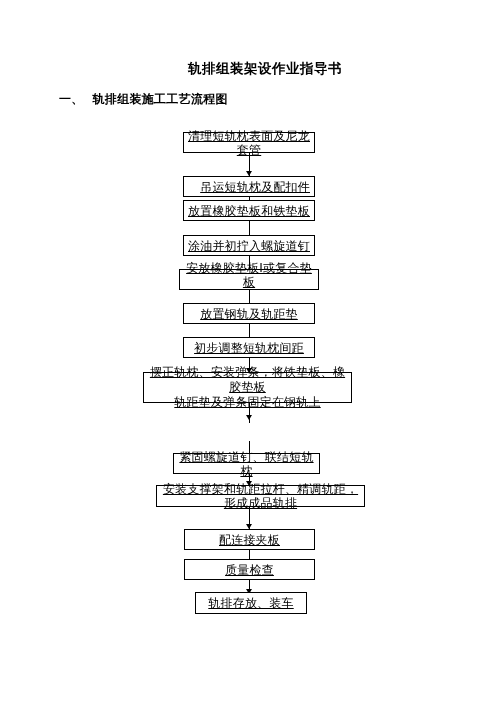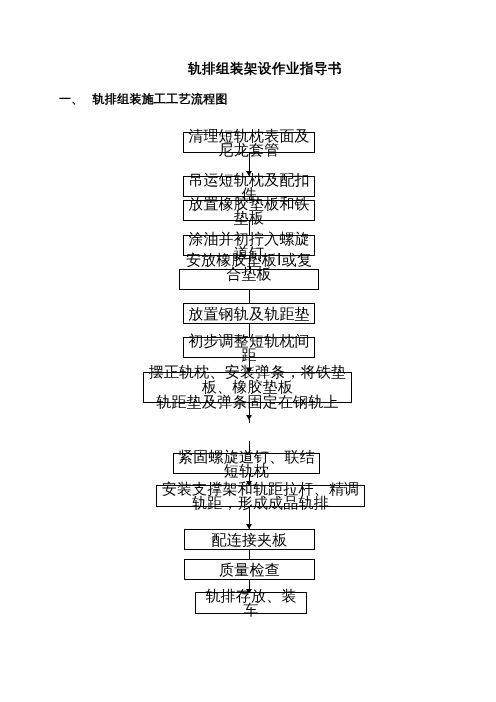--- a/index.html
+++ b/index.html
@@ -51,24 +51,25 @@
   }
   .node {
     position: absolute;
     box-sizing: border-box;
     border: 1px solid #000000;
     background: #ffffff;
     display: flex;
     align-items: center;
     justify-content: center;
     text-align: center;
-    font-size: 15px;
+    font-size: 12px;
     line-height: 14px;
     letter-spacing: 0.2px;
-    padding: 8px 4px;
+    padding: 0 4px;
+    text-decoration: underline;
   }
   .node.bold-border {
     border-width: 1.6px;
   }
   .node.two-line {
     line-height: 15px;
   }
   .node .node-text {
     display: block;
     width: 100%;
@@ -98,21 +99,21 @@
   <div class="section-heading">一、  轨排组装施工工艺流程图</div>
 
   <div class="flow">
 
     <div class="node" style="left:166px; top:132px; width:132px; height:21px;">
       <span class="node-text">清理短轨枕表面及尼龙套管</span>
     </div>
     <div class="connector" style="left:232px; top:153px; height:23px;"></div>
     <div class="arrowhead" style="left:228.5px; top:171px;"></div>
 
-    <div class="node" style="left:166px; top:176px; width:132px; height:21px;">
+    <div class="node" style="left:166px; top:176px; width:132px; height:21px;text-align:right;">
       <span class="node-text">吊运短轨枕及配扣件</span>
     </div>
     <div class="connector" style="left:232px; top:197px; height:23px;"></div>
     <div class="arrowhead" style="left:228.5px; top:215px;"></div>
 
     <div class="node" style="left:166px; top:200px; width:132px; height:21px;">
       <span class="node-text">放置橡胶垫板和铁垫板</span>
     </div>
     <div class="connector" style="left:232px; top:221px; height:23px;"></div>
     <div class="arrowhead" style="left:228.5px; top:239px;"></div>

